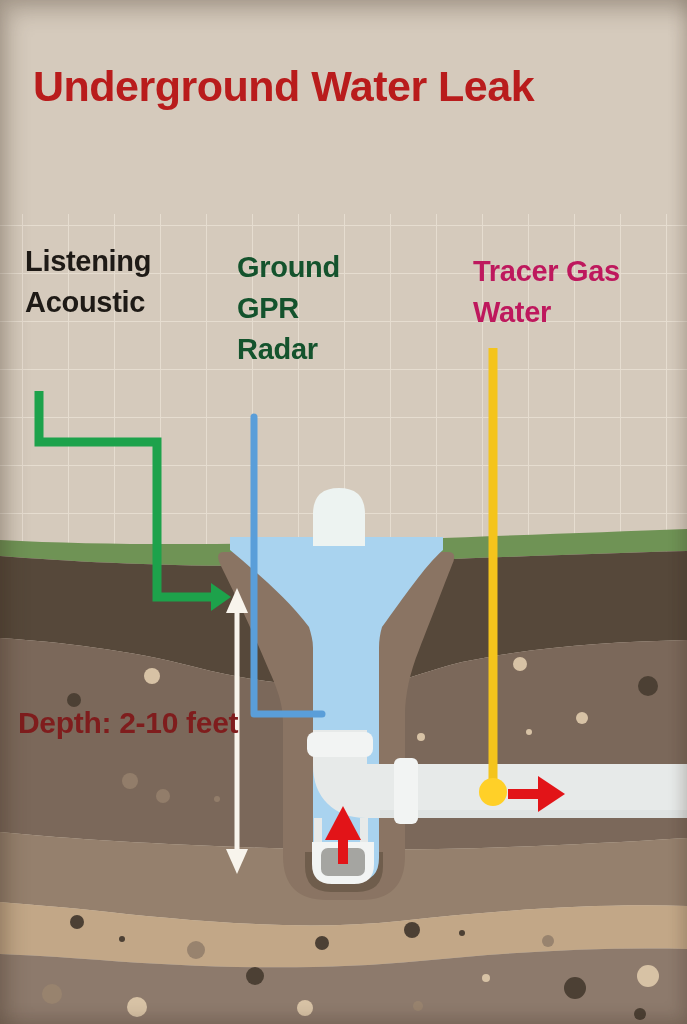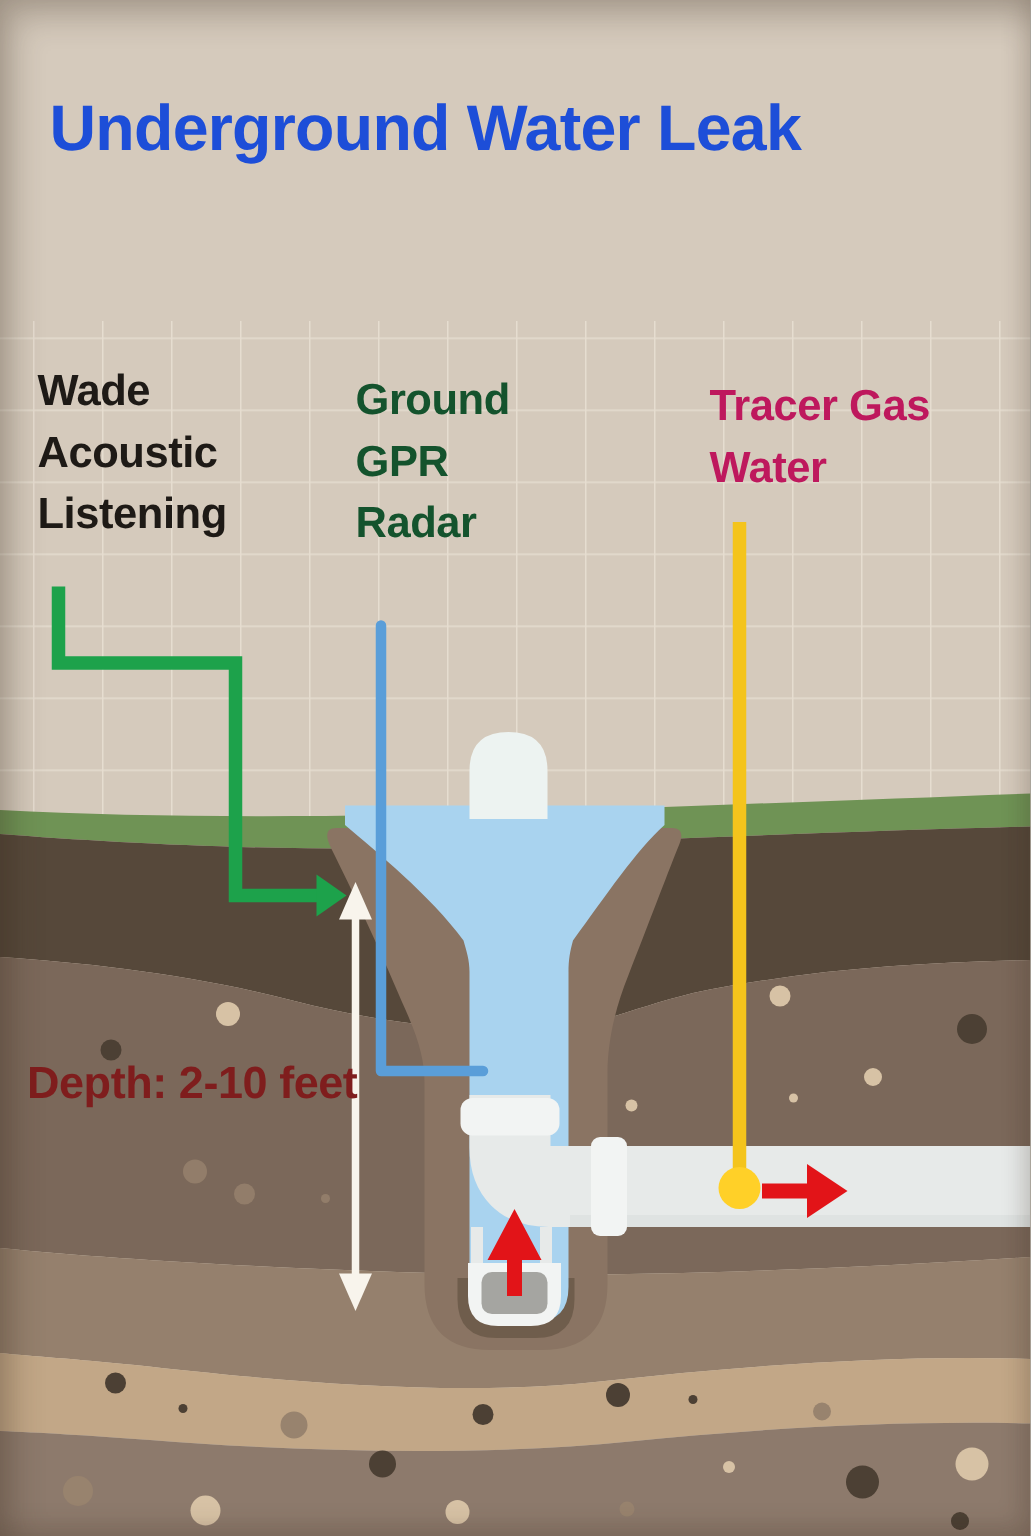--- a/index.html
+++ b/index.html
@@ -141,28 +141,27 @@
       <circle cx="493" cy="792" r="14" fill="#ffd028"></circle>
     </g>
 
     <g fill="#f8f4ec">
       <rect x="234.5" y="606" width="5" height="252"></rect>
       <polygon points="237,588 226,613 248,613"></polygon>
       <polygon points="237,874 226,849 248,849"></polygon>
     </g>
   </svg>
 
-  <h1 class="title" style="color: #1d4ed8;">
+  <h1 class="title" style="color: #b91c1c;">
     <span>Underground Water Leak</span><br>
   </h1>
 
   <div class="method-label method-acoustic" style="color: rgb(30, 26, 22);">
-    <div>Wade</div>
+    <div>Listening</div>
     <div>Acoustic</div>
-    <div>Listening</div>
   </div>
 
   <div class="method-label method-gpr" style="color: #14532d;">
     <div>Ground</div>
     <div>GPR</div>
     <div>Radar</div>
   </div>
 
   <div class="method-label method-tracer" style="color: #be185d;">
     <div>Tracer Gas</div>

